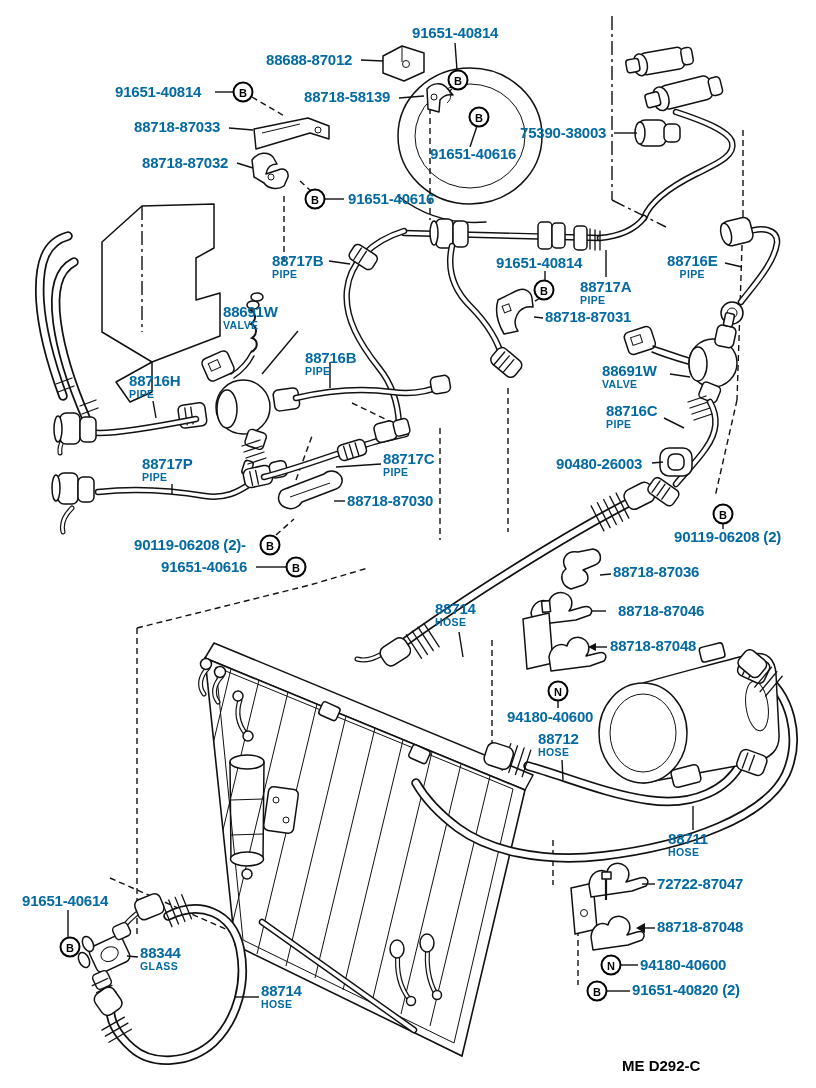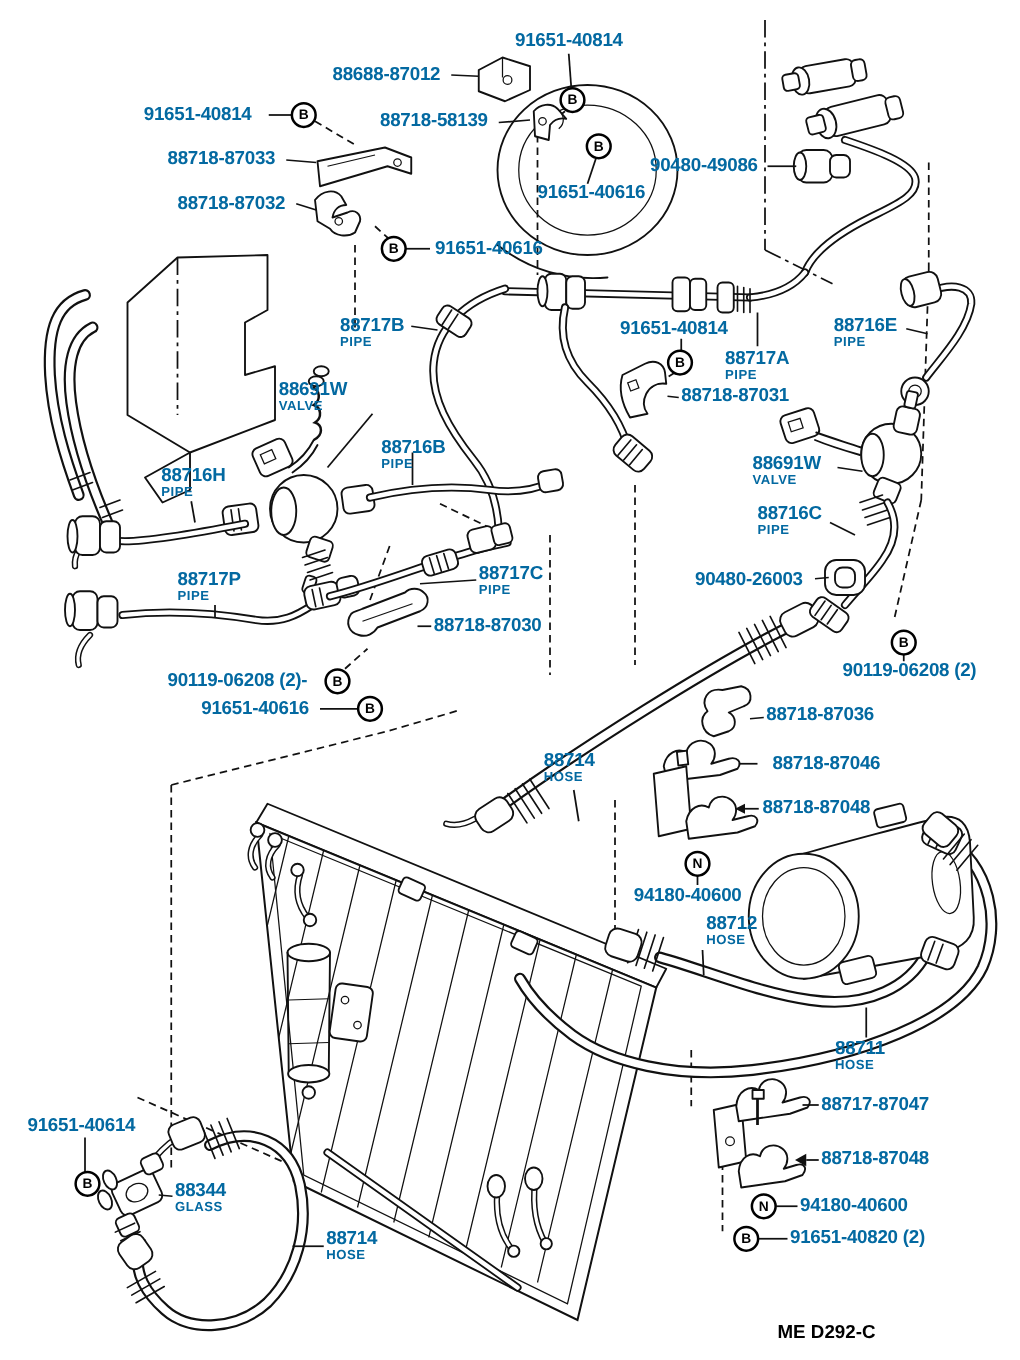--- a/index.html
+++ b/index.html
@@ -484,47 +484,47 @@
 <div class="code" style="left:622px;top:1057px;">ME D292-C</div>
 
 <div id="labels-layer">
       <div class="plabel" style="left: 115px; top: 85px;">91651-40814</div>
       <div class="plabel" style="left: 266px; top: 53px;">88688-87012</div>
       <div class="plabel" style="left: 304px; top: 90px;">88718-58139</div>
       <div class="plabel" style="left: 134px; top: 120px;">88718-87033</div>
       <div class="plabel" style="left: 142px; top: 156px;">88718-87032</div>
       <div class="plabel" style="left: 412px; top: 26px;">91651-40814</div>
       <div class="plabel" style="left: 430px; top: 147px;">91651-40616</div>
-      <div class="plabel" style="left: 520px; top: 126px;">90480-49086</div>
+      <div class="plabel" style="left: 520px; top: 126px;">75390-38003</div>
       <div class="plabel" style="left: 348px; top: 192px;">91651-40616</div>
       <div class="plabel" style="left: 272px; top: 254px;">88717B<div class="sub">PIPE</div></div>
       <div class="plabel" style="left: 496px; top: 256px;">91651-40814</div>
       <div class="plabel" style="left: 580px; top: 280px;">88717A<div class="sub">PIPE</div></div>
-      <div class="plabel" style="left: 667px; top: 254px;">88716E<div class="sub">PIPE</div></div>
+      <div class="plabel" style="left: 667px; top: 254px; text-align: center;">88716E<div class="sub">PIPE</div></div>
       <div class="plabel" style="left: 545px; top: 310px;">88718-87031</div>
       <div class="plabel" style="left: 223px; top: 305px;">88691W<div class="sub">VALVE</div></div>
       <div class="plabel" style="left: 305px; top: 351px;">88716B<div class="sub">PIPE</div></div>
       <div class="plabel" style="left: 129px; top: 374px;">88716H<div class="sub">PIPE</div></div>
       <div class="plabel" style="left: 602px; top: 364px;">88691W<div class="sub">VALVE</div></div>
       <div class="plabel" style="left: 606px; top: 404px;">88716C<div class="sub">PIPE</div></div>
       <div class="plabel" style="left: 556px; top: 457px;">90480-26003</div>
       <div class="plabel" style="left: 142px; top: 457px;">88717P<div class="sub">PIPE</div></div>
       <div class="plabel" style="left: 383px; top: 452px;">88717C<div class="sub">PIPE</div></div>
       <div class="plabel" style="left: 347px; top: 494px;">88718-87030</div>
       <div class="plabel" style="left: 134px; top: 538px;">90119-06208 (2)-</div>
       <div class="plabel" style="left: 161px; top: 560px;">91651-40616</div>
       <div class="plabel" style="left: 674px; top: 530px;">90119-06208 (2)</div>
       <div class="plabel" style="left: 613px; top: 565px;">88718-87036</div>
       <div class="plabel" style="left: 435px; top: 602px;">88714<div class="sub">HOSE</div></div>
       <div class="plabel" style="left: 618px; top: 604px;">88718-87046</div>
       <div class="plabel" style="left: 610px; top: 639px;">88718-87048</div>
       <div class="plabel" style="left: 507px; top: 710px;">94180-40600</div>
-      <div class="plabel" style="left: 538px; top: 732px; margin-left: 27px;">88712<div class="sub">HOSE</div></div>
+      <div class="plabel" style="left: 538px; top: 732px;">88712<div class="sub">HOSE</div></div>
       <div class="plabel" style="left: 668px; top: 832px;">88711<div class="sub">HOSE</div></div>
-      <div class="plabel" style="left: 657px; top: 877px;">88717-87047</div>
+      <div class="plabel" style="left: 657px; top: 877px;">72722-87047</div>
       <div class="plabel" style="left: 657px; top: 920px;">88718-87048</div>
       <div class="plabel" style="left: 640px; top: 958px;">94180-40600</div>
       <div class="plabel" style="left: 632px; top: 983px;">91651-40820 (2)</div>
       <div class="plabel" style="left: 22px; top: 894px;">91651-40614</div>
       <div class="plabel" style="left: 140px; top: 946px;">88344<div class="sub">GLASS</div></div>
       <div class="plabel" style="left: 261px; top: 984px;">88714<div class="sub">HOSE</div></div>
       <div class="marker" style="left: 243px; top: 92px;">B</div>
       <div class="marker" style="left: 458px; top: 80px;">B</div>
       <div class="marker" style="left: 479px; top: 117px;">B</div>
       <div class="marker" style="left: 315px; top: 199px;">B</div>

